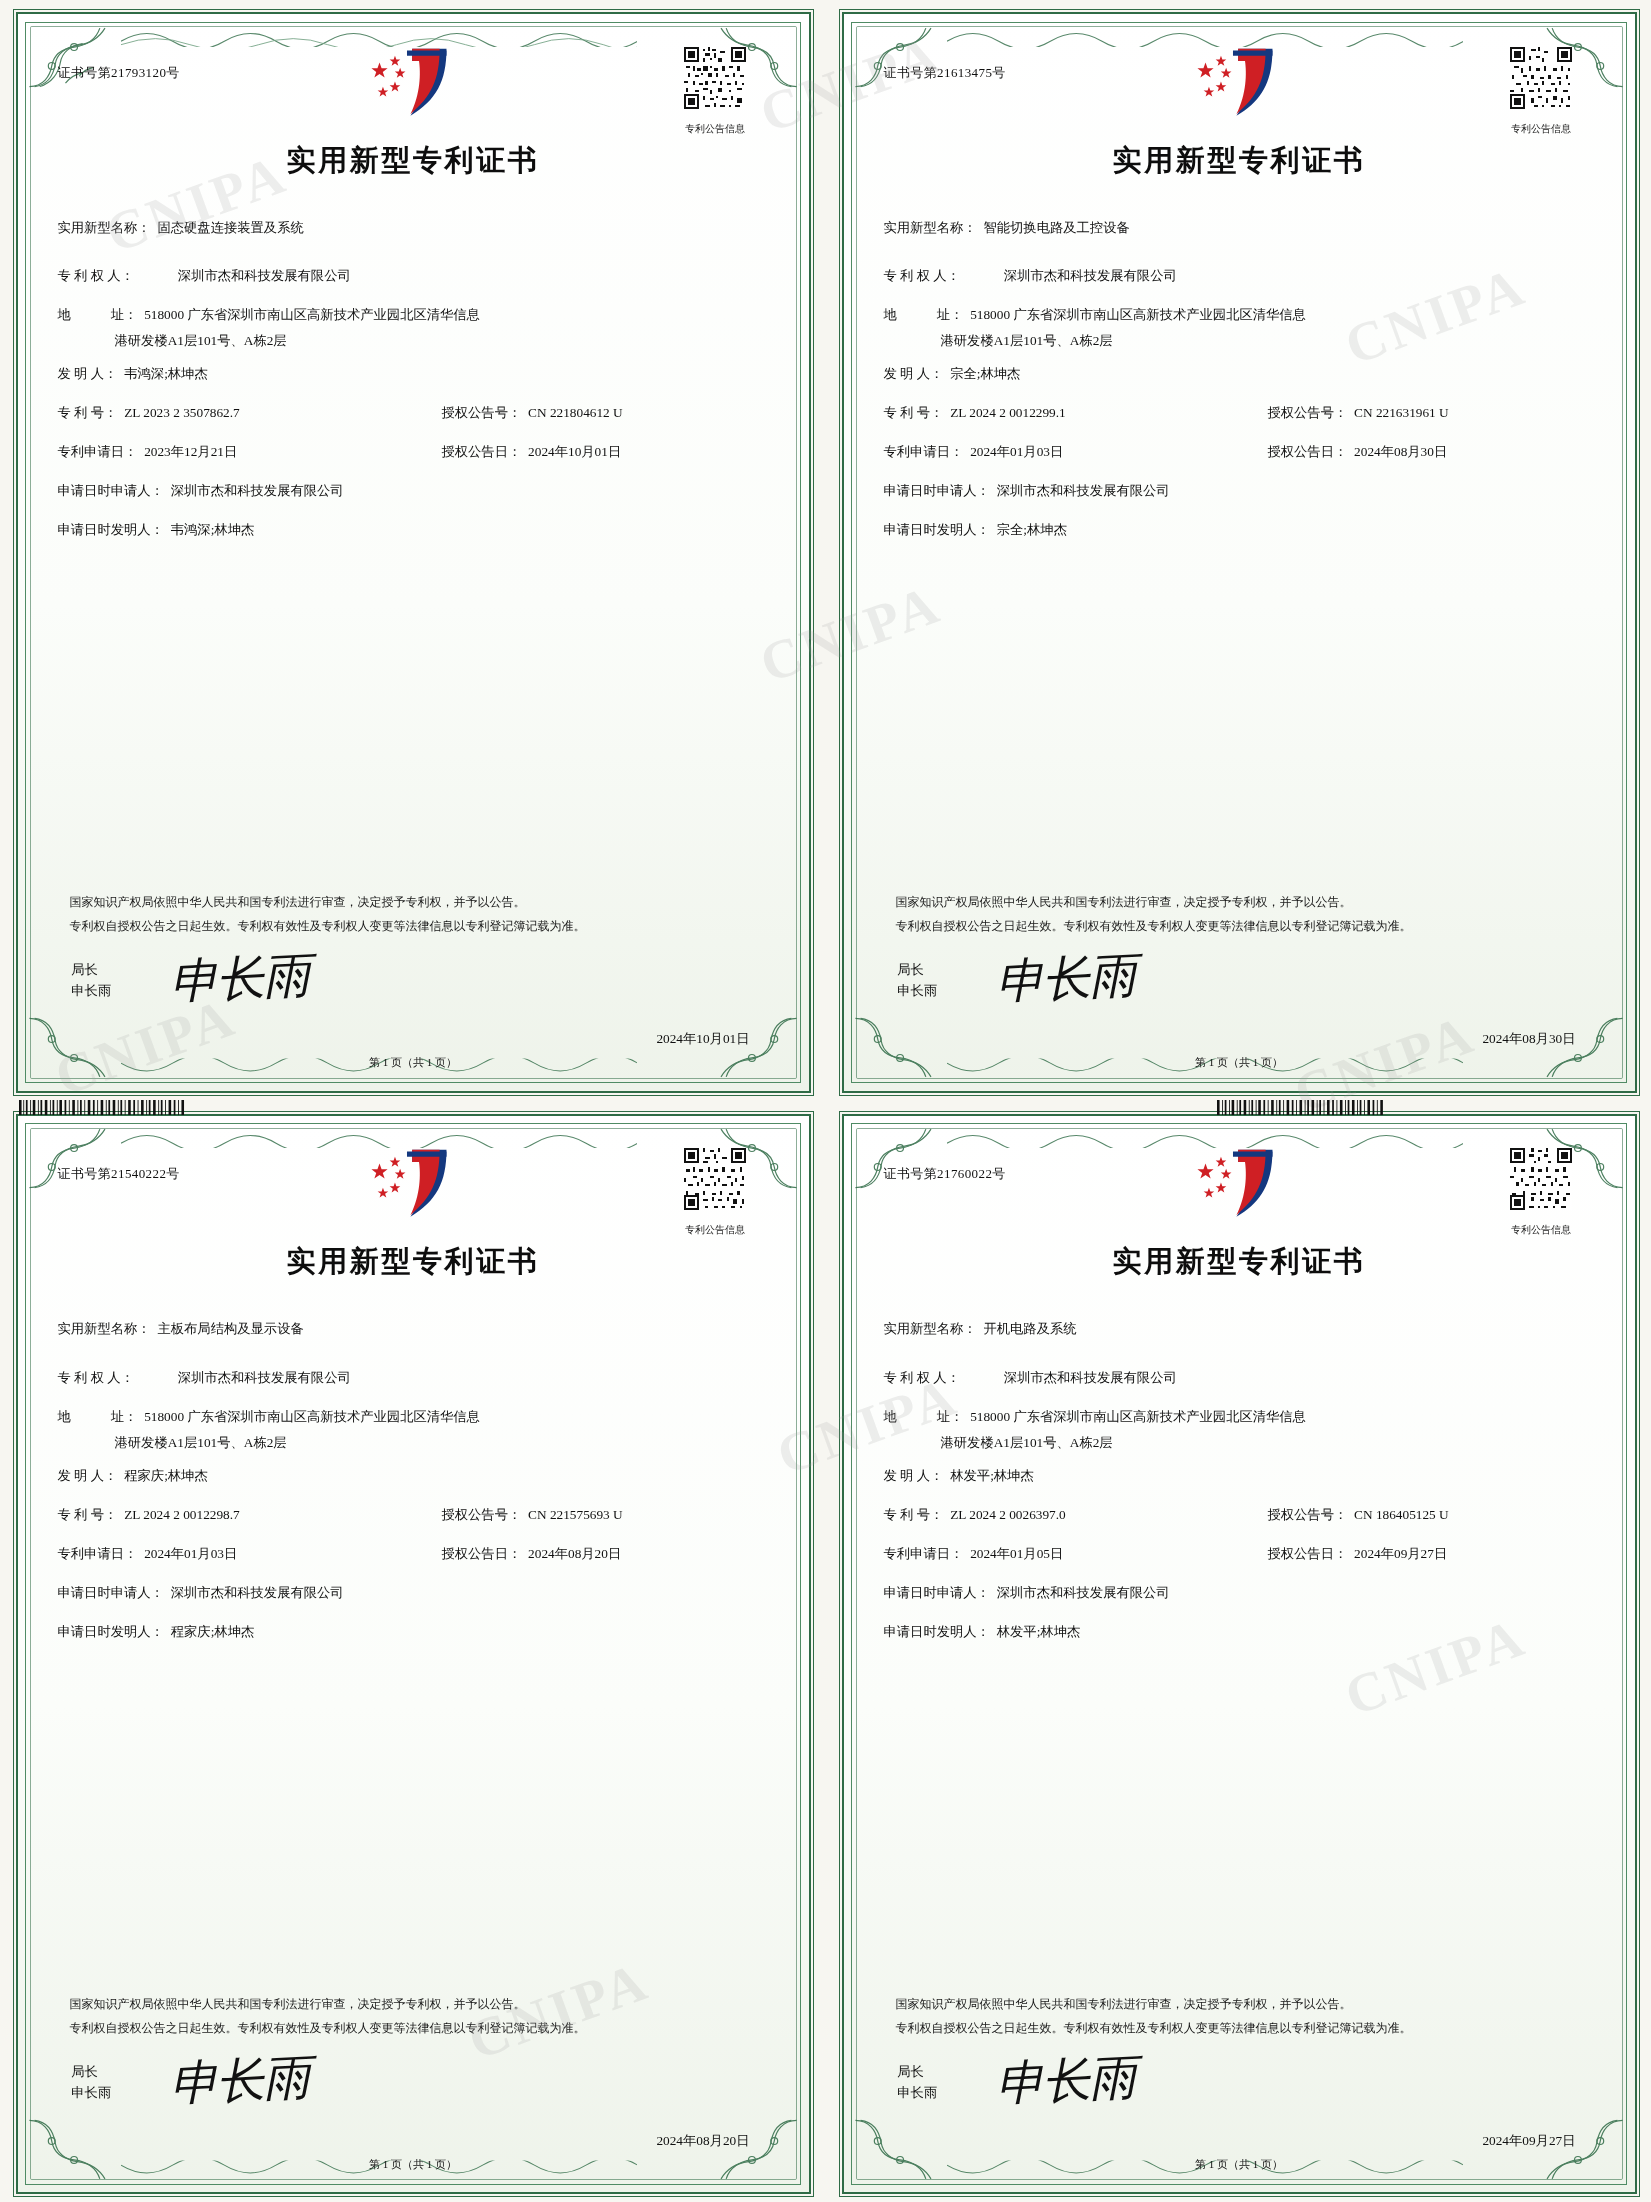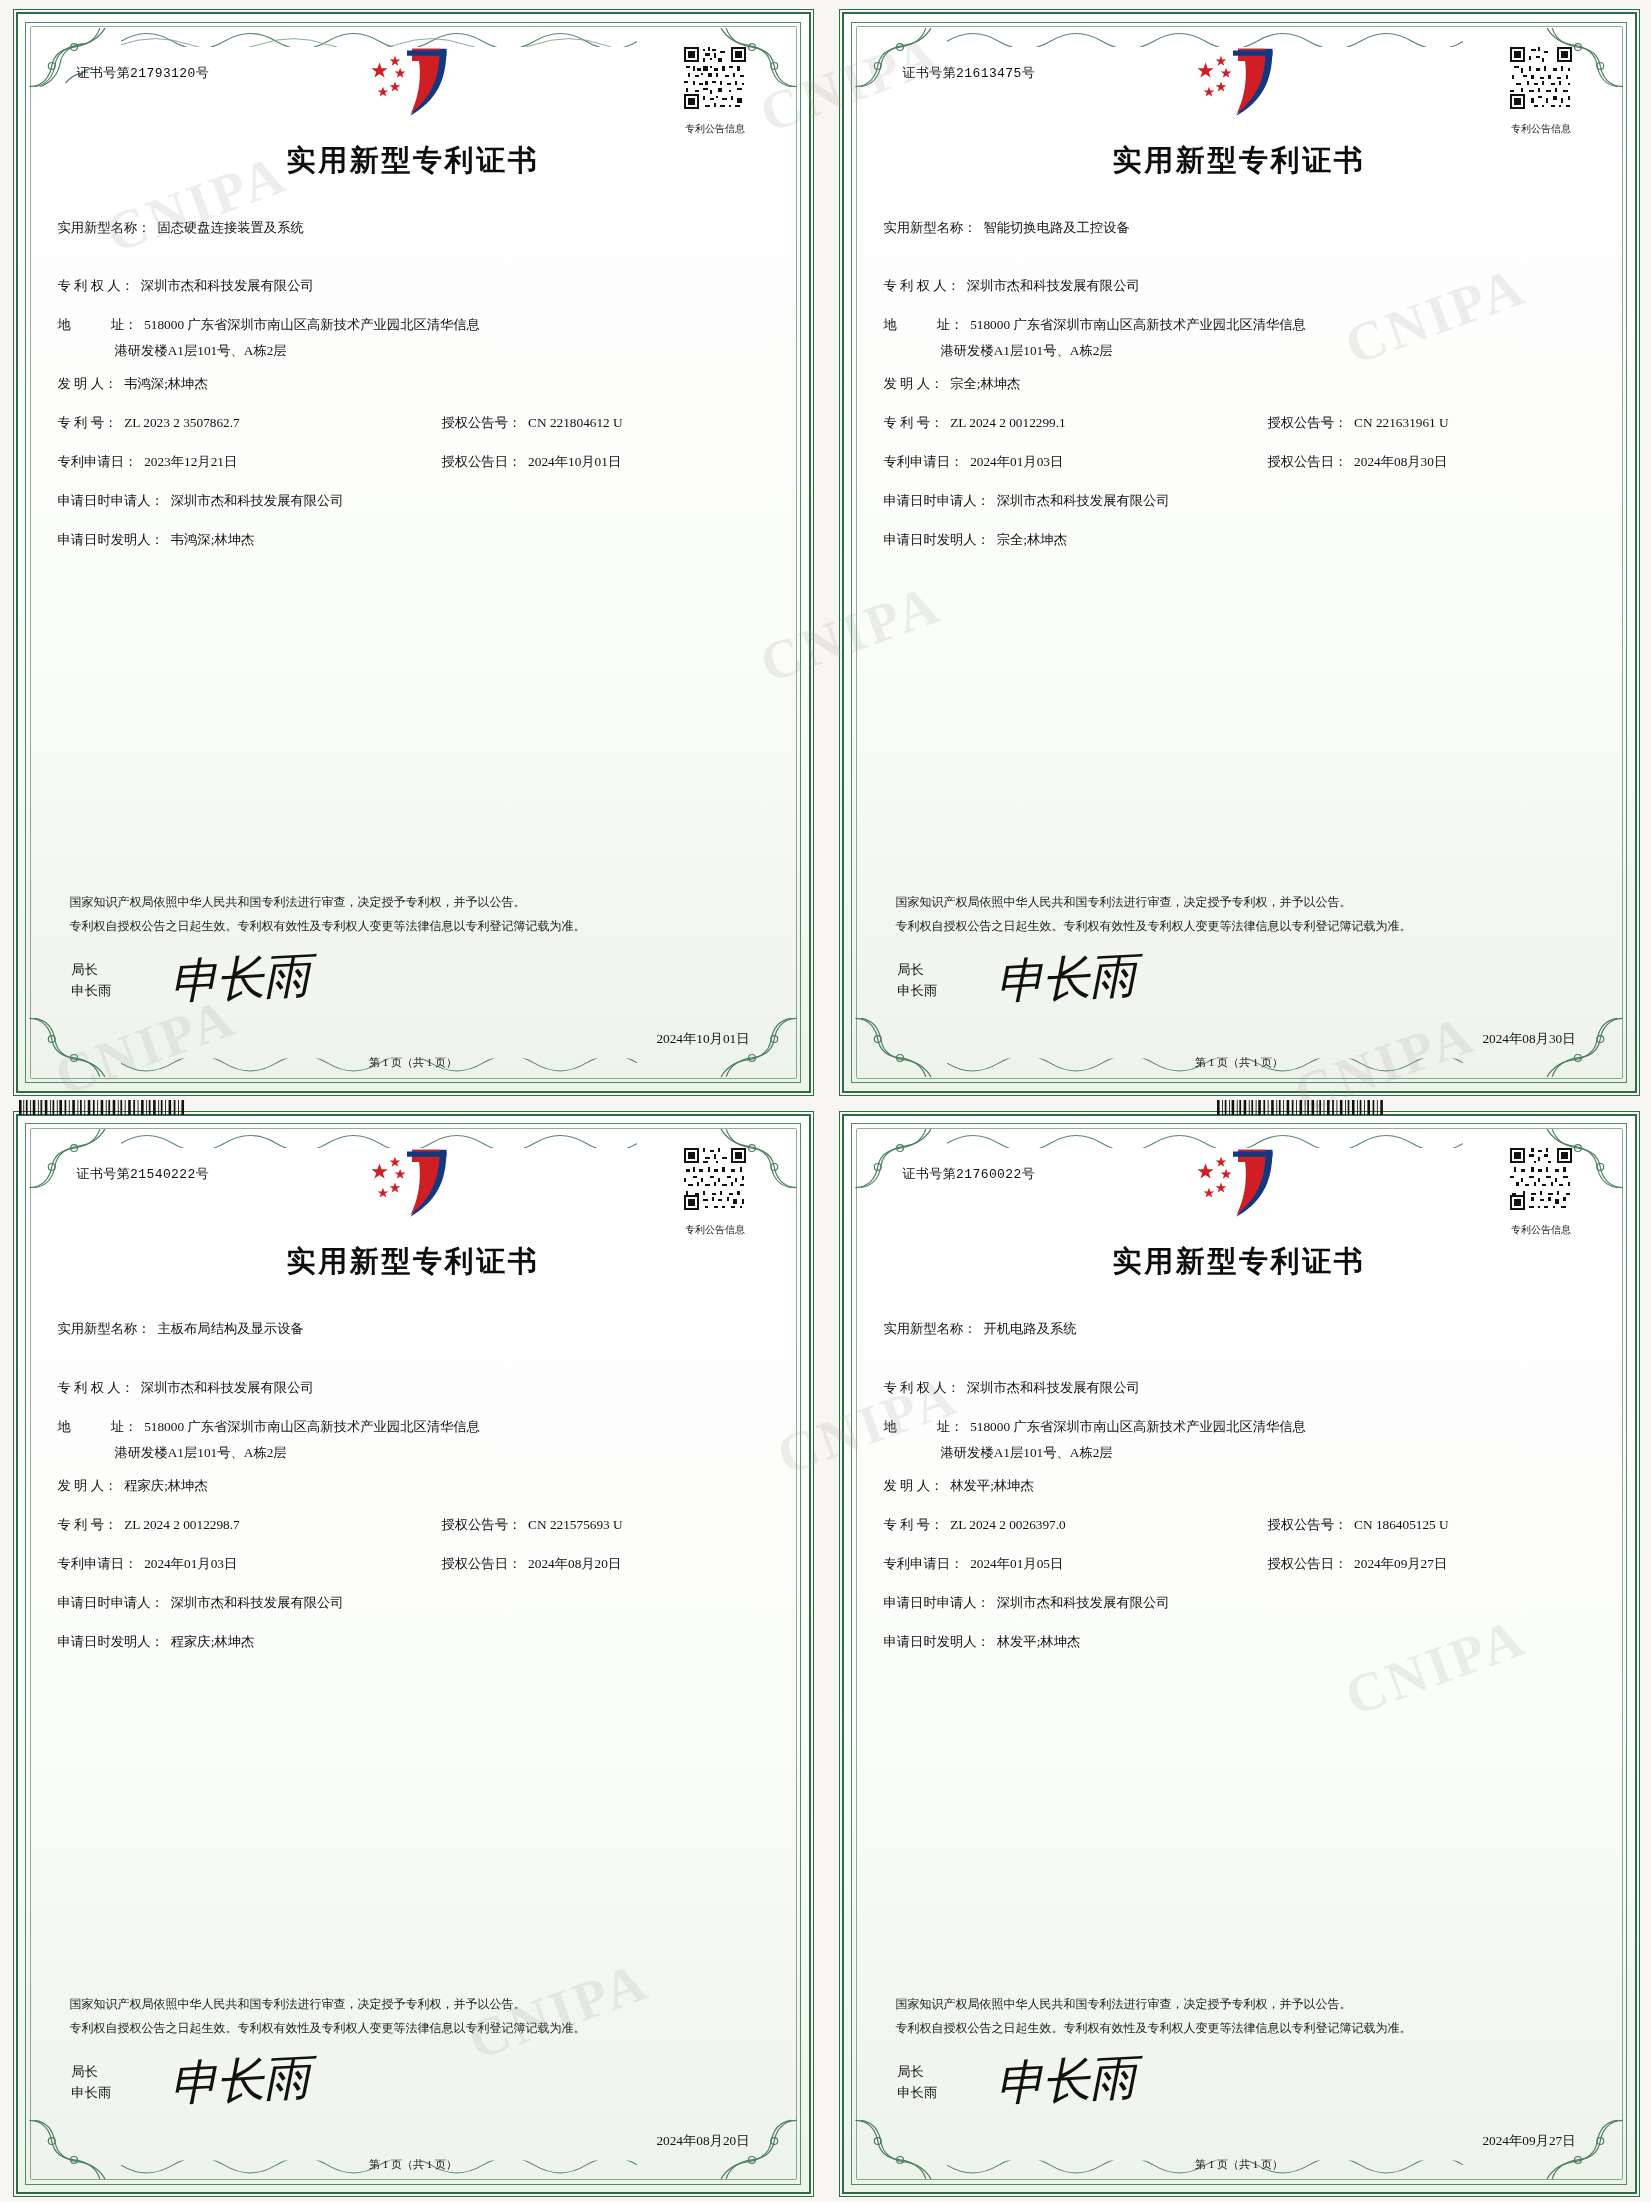--- a/index.html
+++ b/index.html
@@ -94,22 +94,22 @@
     box-sizing:border-box;
     padding:27.5px 40px 15.5px 40px;
     display:flex;
     flex-direction:column;
   }
   .top-row{
     position:relative;
     height:96px;
   }
   .cert-no{
-    position:absolute;left:19px;top:22.4px;
-    font-family:Liberation Mono, monospace;
+    position:absolute;left:0;top:22.4px;
+    font-family:Liberation Serif, serif;
     font-size:13px;color:#111;
     letter-spacing:0.4px;
   }
   .emblem{
     position:absolute;left:50%;top:0;
     transform:translateX(-50%);
     width:112px;height:79px;
   }
   .qr-wrap{
     position:absolute;right:12px;top:5.2px;
@@ -155,21 +155,21 @@
     color:#111;
   }
   .row.two{
     justify-content:flex-start;
   }
   .col-a{width:54%;display:flex;}
   .col-b{display:flex;align-items:flex-end;}
   .addr-cont{
     margin-left:57px;
   }
-  .gap-lg{margin-top:33px;}
+  .gap-lg{margin-top:23px;gap:37px;}
   .gap-md{margin-top:13.8px;}
   .statement{
     margin-top:auto;
     font-family:"Liberation Serif", serif;
     font-size:12px;
     color:#1a1a1a;
     line-height:1.85;
     padding:0 12px;
   }
   .statement p{margin:0 0 1.7px 0;text-indent:0;}

